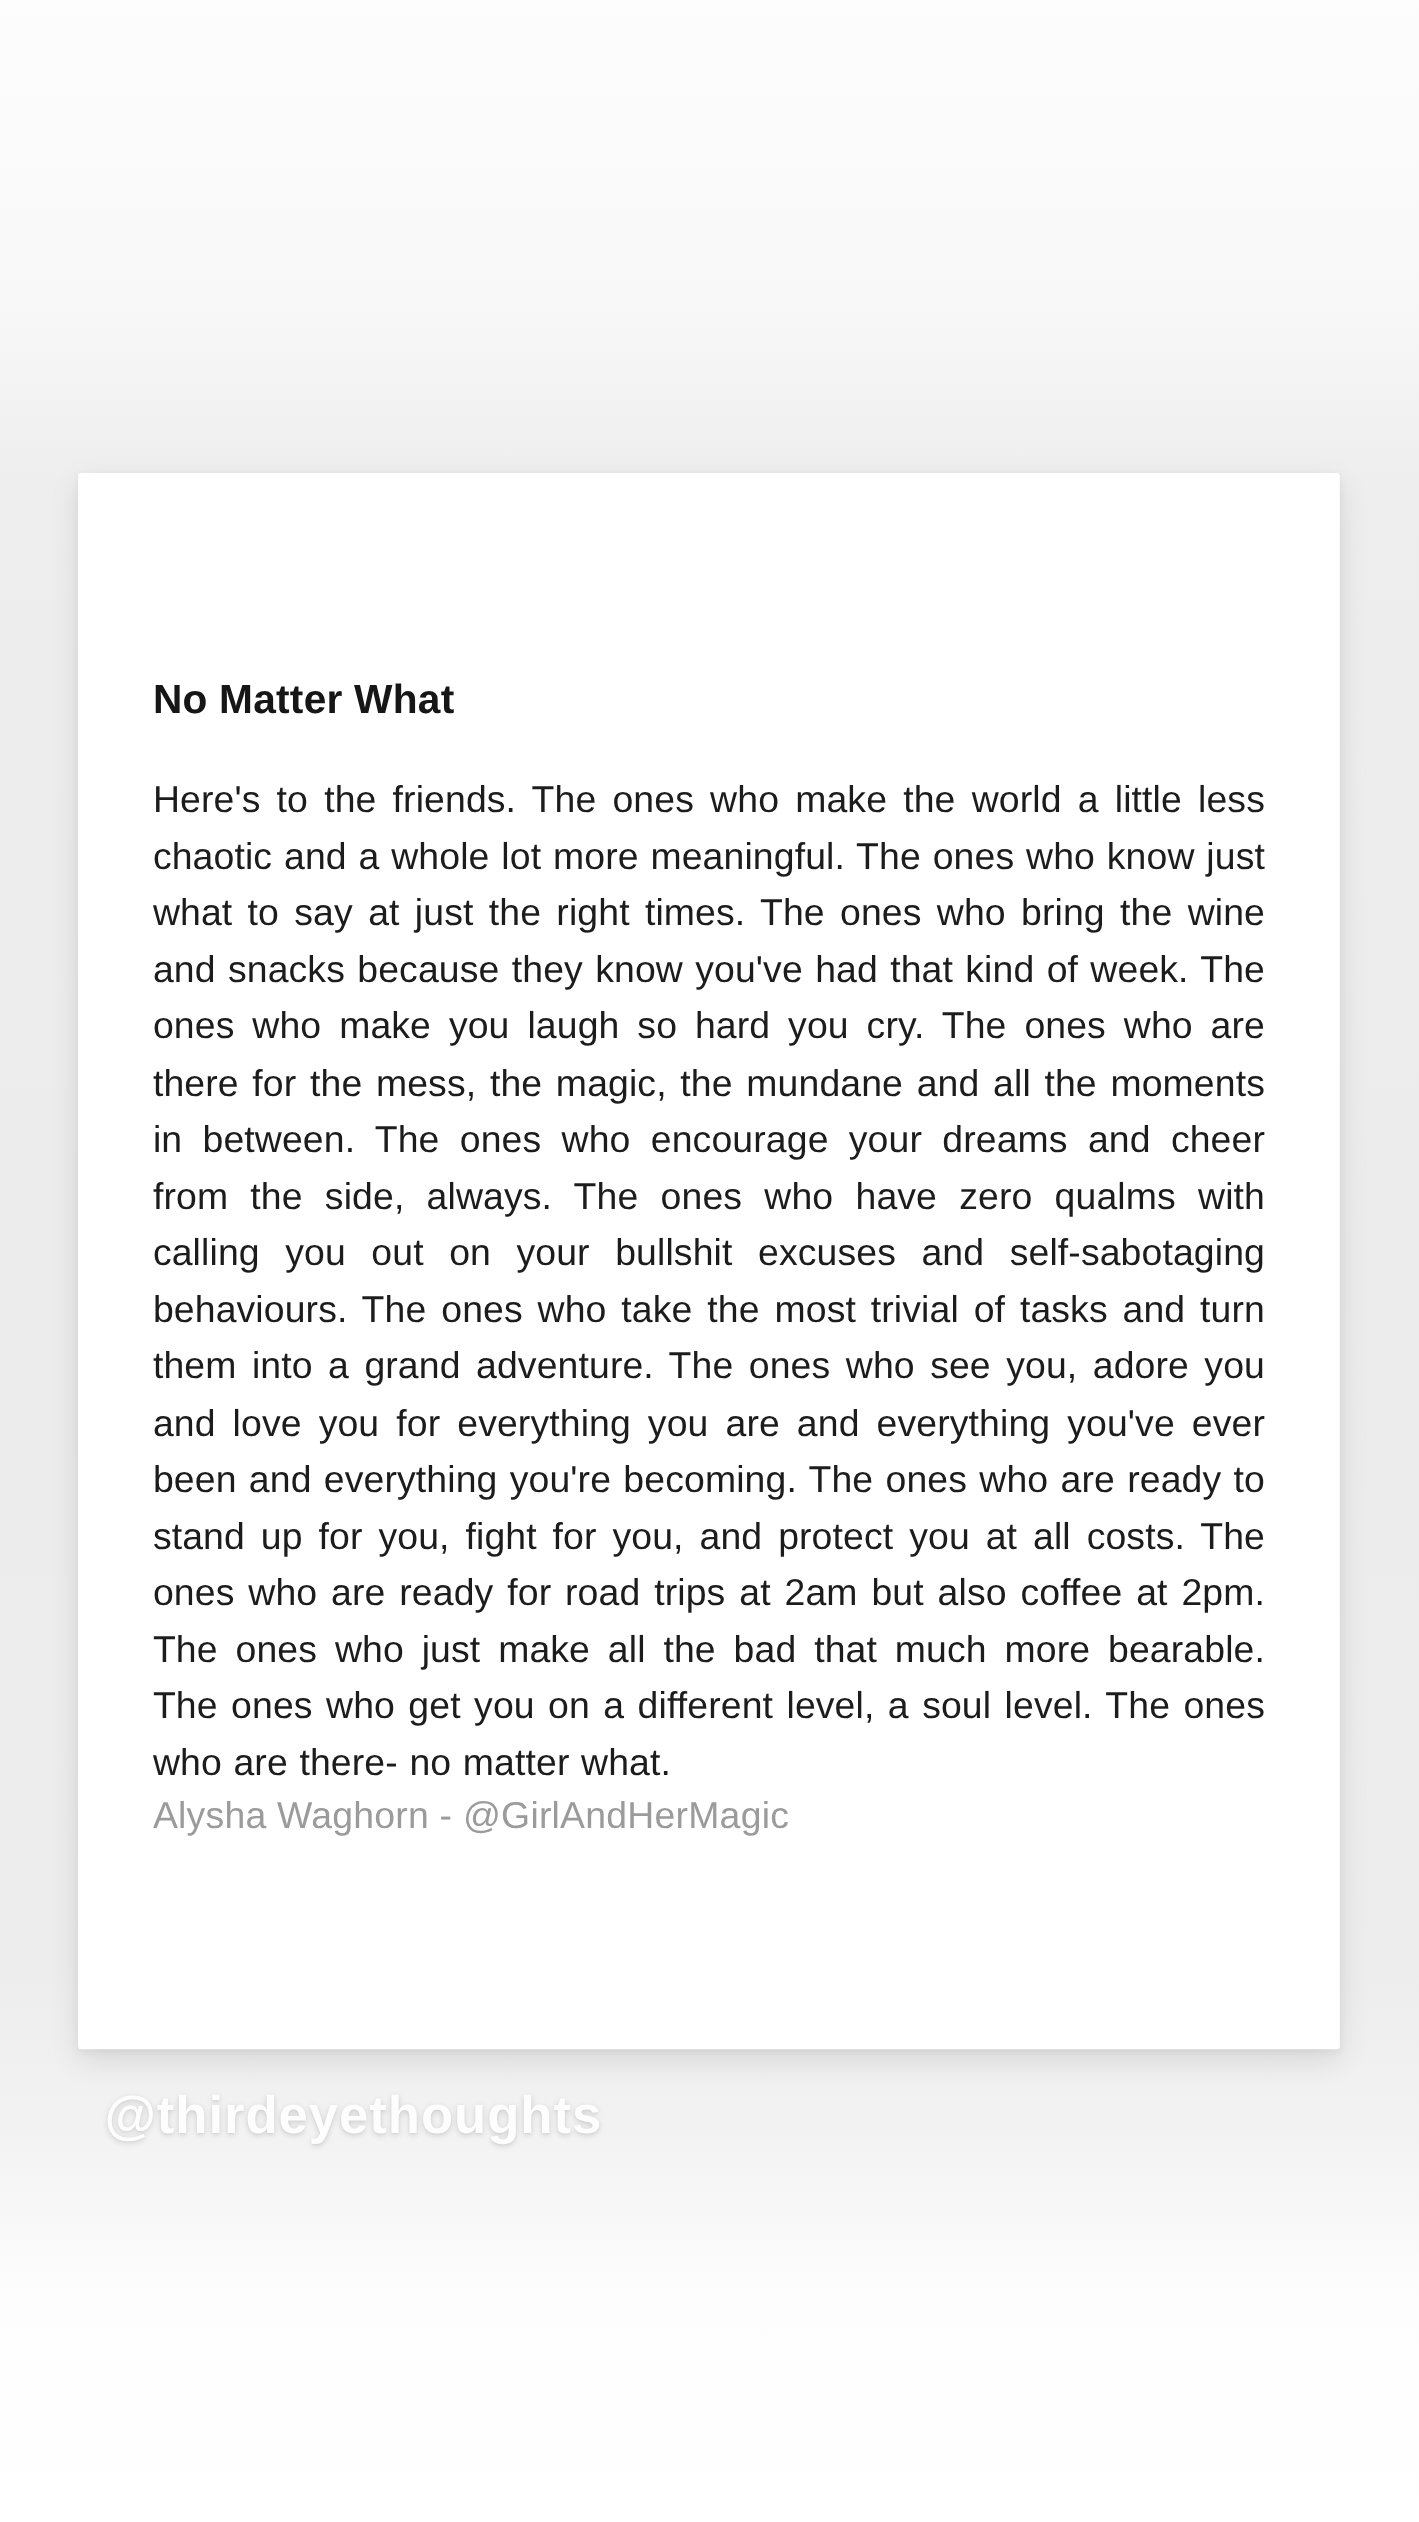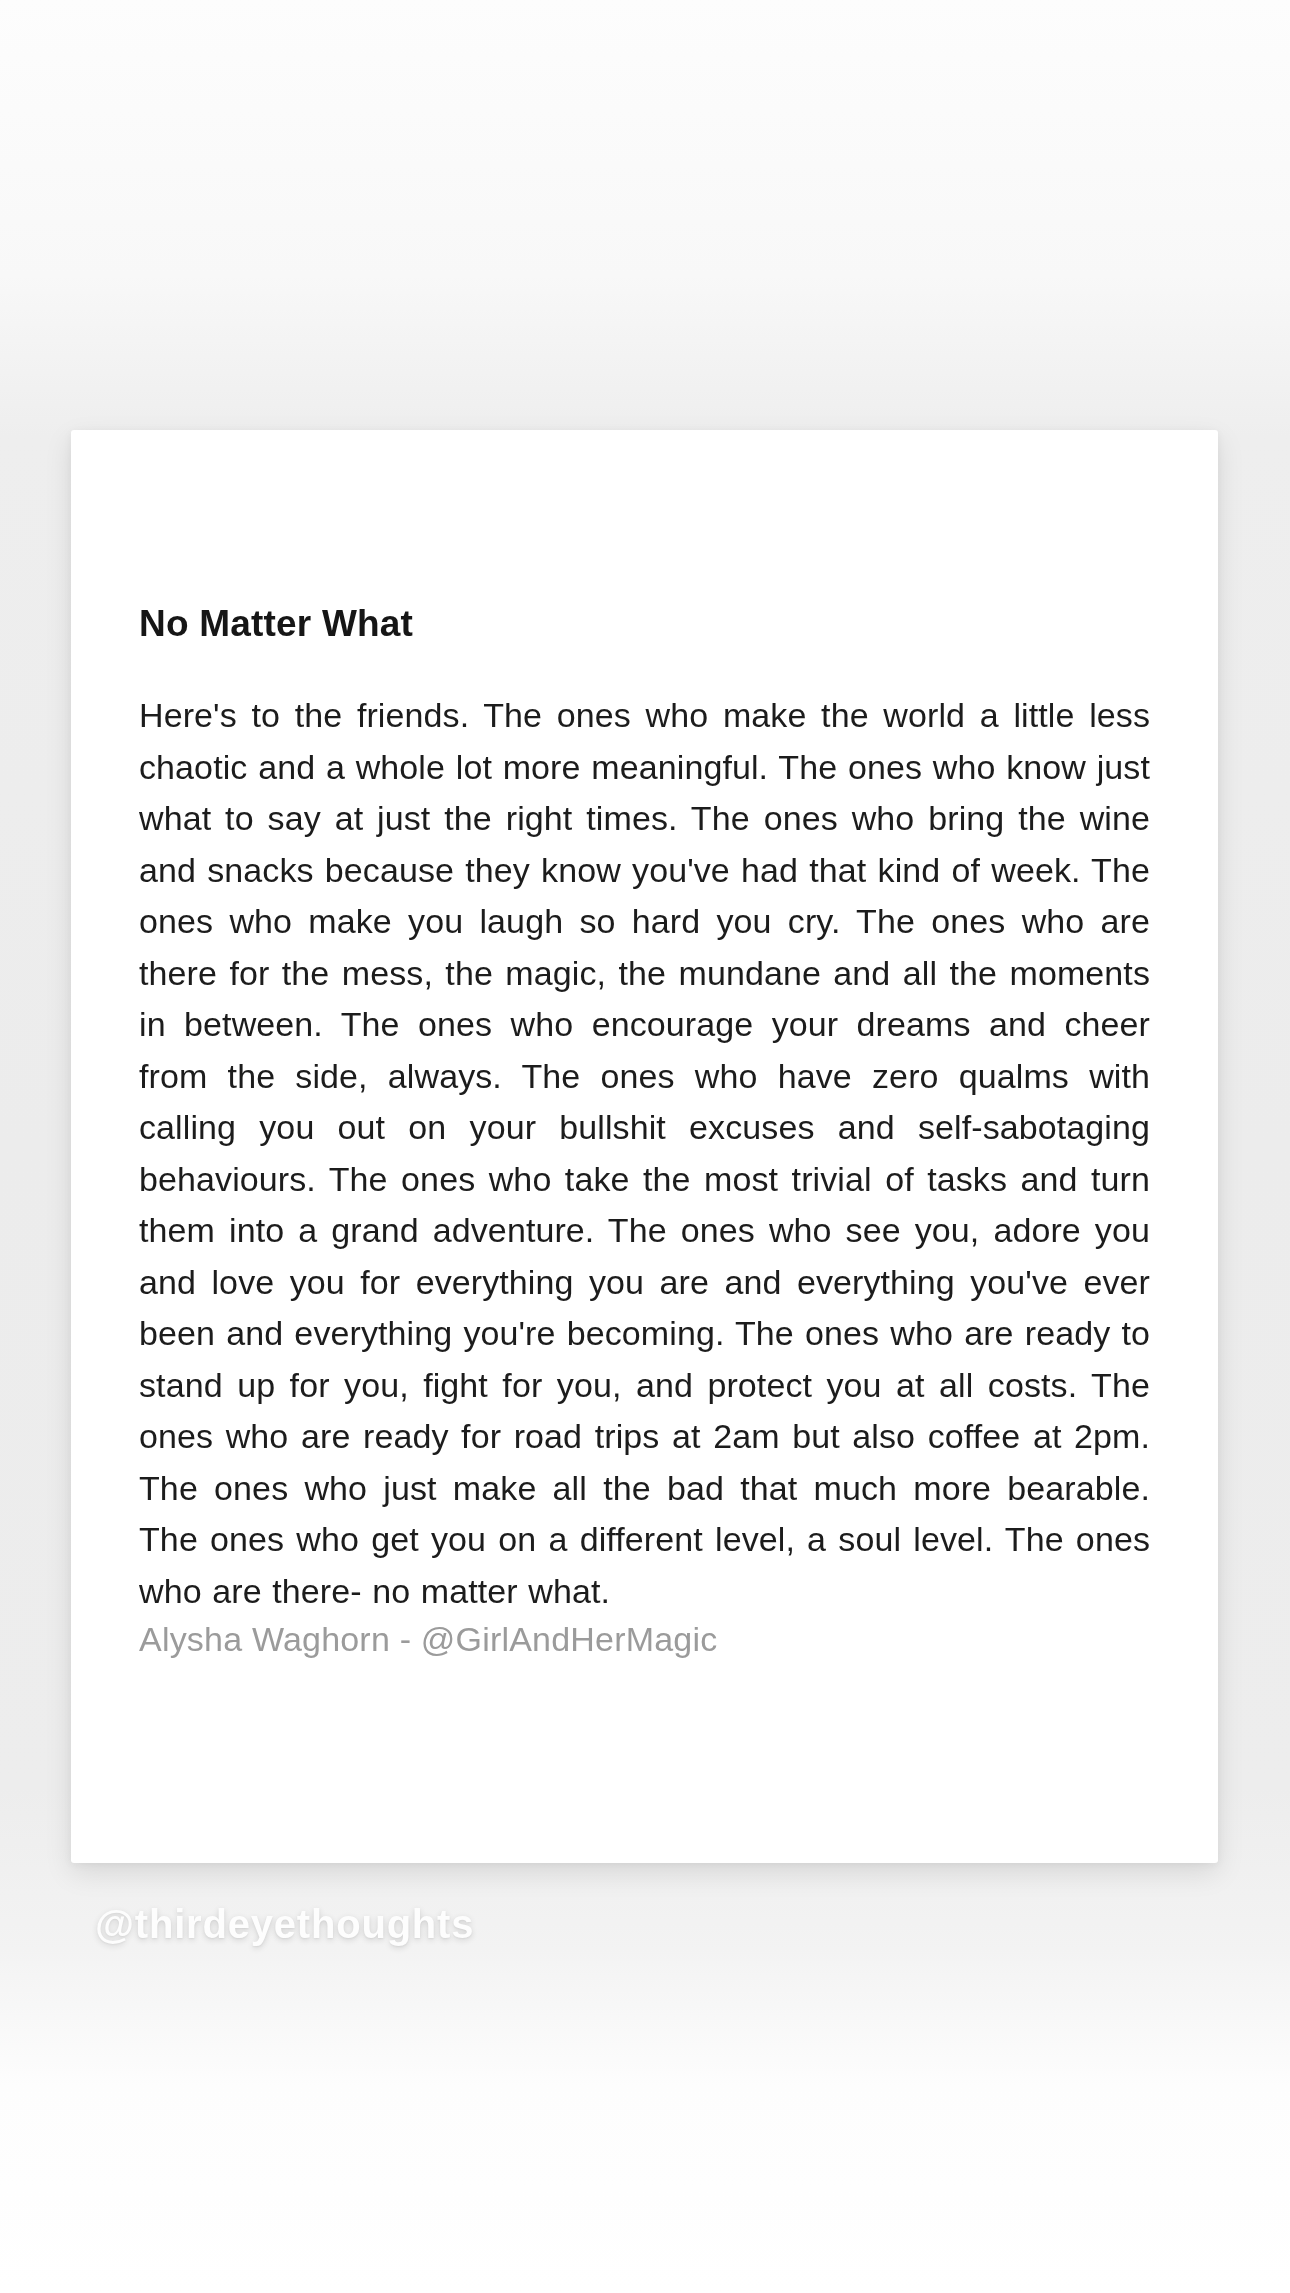--- a/index.html
+++ b/index.html
@@ -27,21 +27,21 @@
   .card {
     position: absolute;
     left: 71px;
     top: 430px;
     width: 1147px;
     height: 1433px;
     background: #ffffff;
     border-radius: 3px;
     box-shadow: 0 10px 28px rgba(0,0,0,0.10), 0 2px 8px rgba(0,0,0,0.05);
     box-sizing: border-box;
-    padding: 0 68px;
+    padding: 12px 68px;
   }
   .title {
     margin: 0;
     padding-top: 172px;
     font-size: 37px;
     line-height: 44px;
     font-weight: bold;
     color: #161616;
     letter-spacing: 0.2px;
   }
@@ -60,21 +60,21 @@
     margin-top: 2px;
     font-size: 34px;
     line-height: 40px;
     color: #9b9b9b;
     letter-spacing: 0.2px;
   }
   .watermark {
     position: absolute;
     left: 95px;
     top: 1898px;
-    font-size: 40px;
+    font-size: 48px;
     line-height: 52px;
     font-weight: 600;
     letter-spacing: 0.8px;
     color: #fdfdfd;
     text-shadow: 0 2px 6px rgba(0,0,0,0.14), 0 1px 2px rgba(0,0,0,0.06);
   }
 </style>
 </head>
 <body>
 

